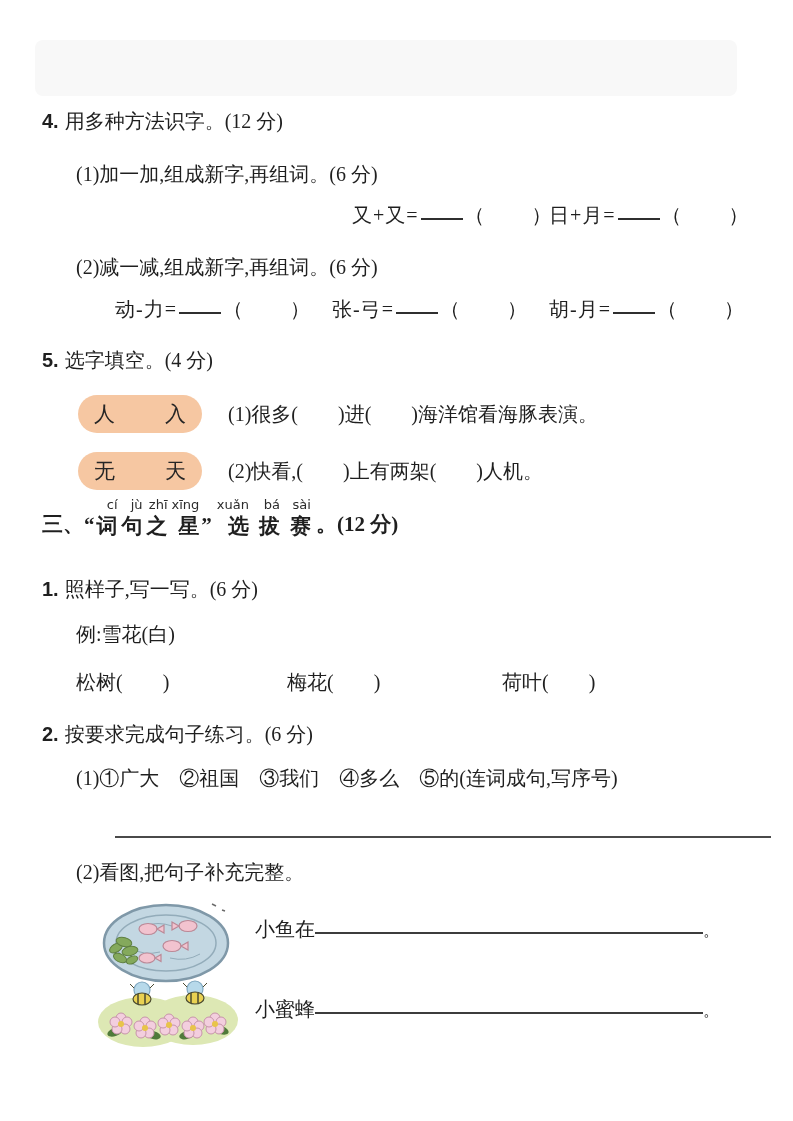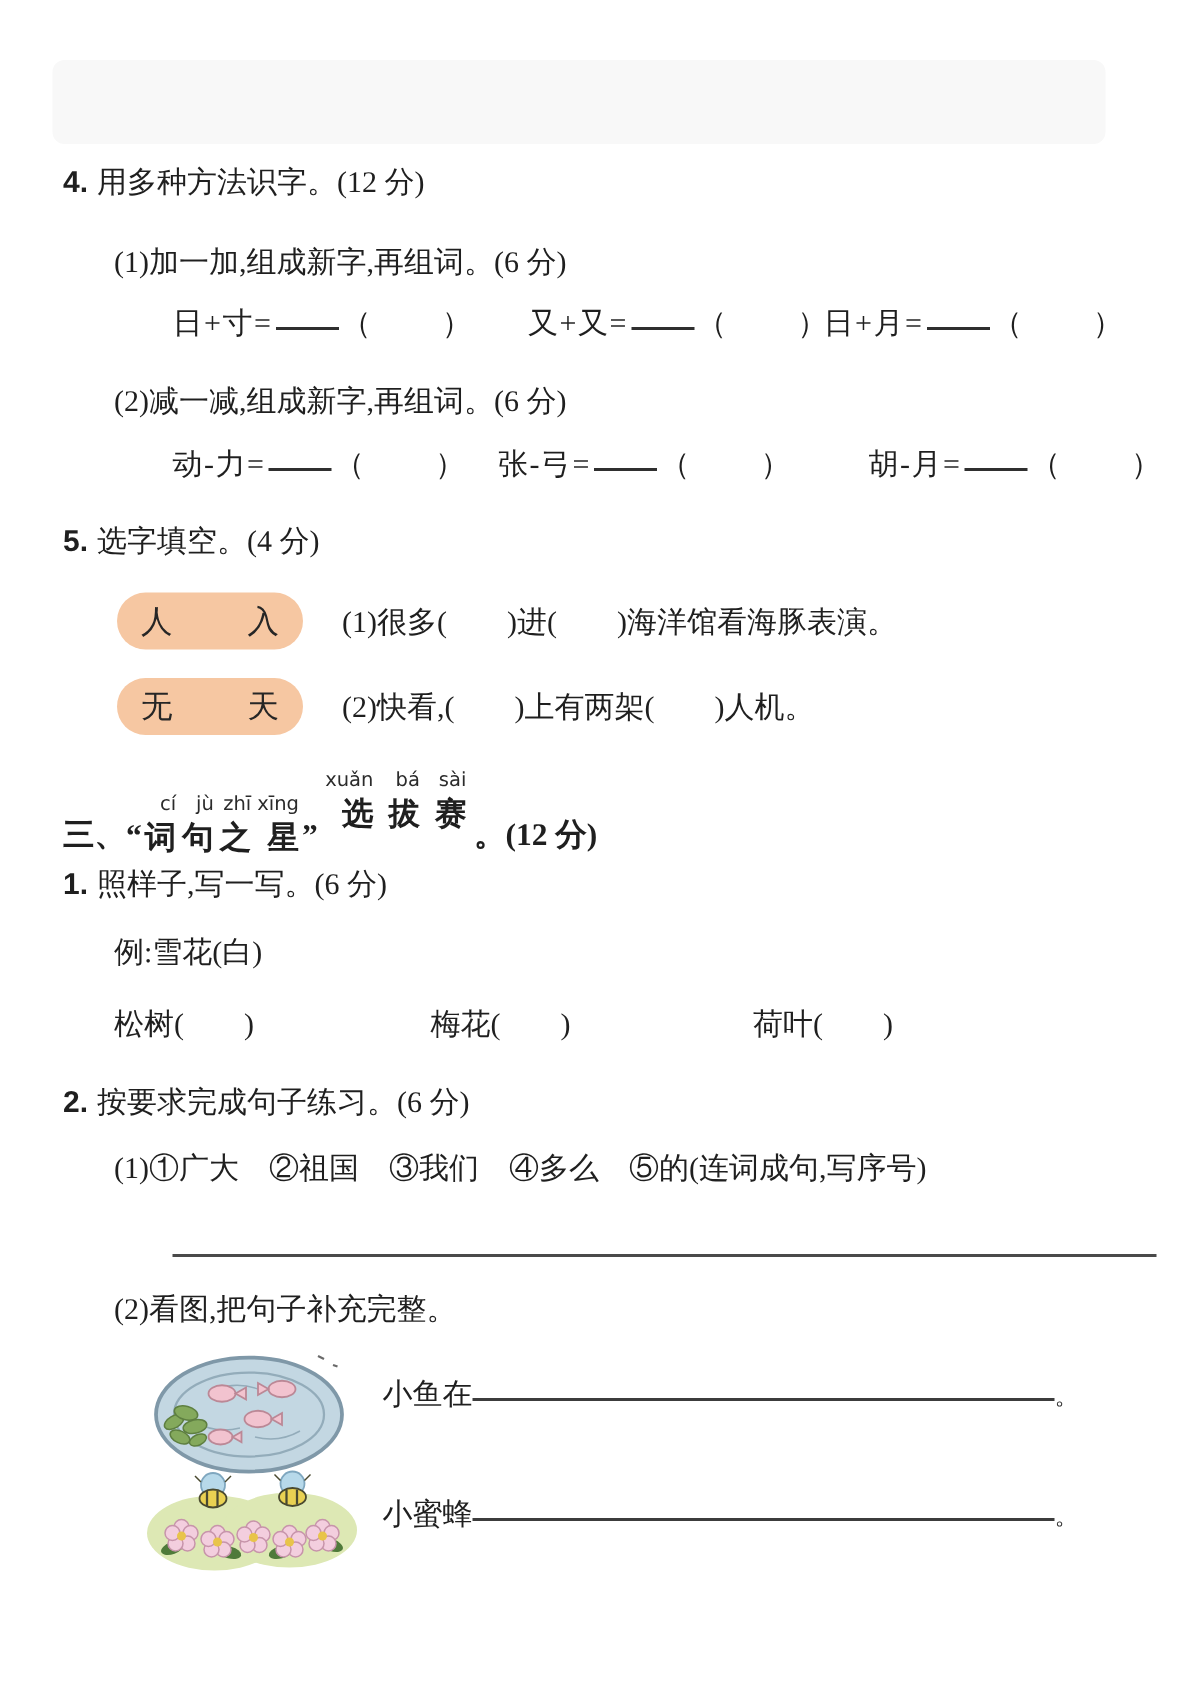--- a/index.html
+++ b/index.html
@@ -36,21 +36,21 @@
     position:absolute;left:42px;top:498px;
     display:flex;align-items:flex-end;font-weight:bold;font-size:21px;
   }
   .ruby{display:inline-flex;flex-direction:column;align-items:flex-end;margin:0 2px;}
   .ruby .py{
     font-family:"DejaVu Sans","Liberation Sans",sans-serif;
     font-size:13px;font-weight:normal;color:#2b2b2b;line-height:1;margin-bottom:3px;
     letter-spacing:0;
   }
   .ruby .ch{font-size:21px;line-height:1.15;}
-  .ruby.spread{margin:16px 5px;}
+  .ruby.spread{margin:0 5px;}
   .answer-line{
     position:absolute;left:115px;top:816px;width:656px;height:20px;
     border-bottom:2px solid #4a4a4a;
   }
   .fill-row{position:absolute;white-space:nowrap;}
   .fill-line{
     display:inline-block;width:388px;height:4px;
     border-bottom:2px solid #3c3c3c;vertical-align:baseline;
     transform:translateY(-2px);
   }
@@ -62,39 +62,36 @@
 <div class="page">
 
   <div class="faded-band"></div>
 
   <div class="abs" style="left:42px;top:108px;">
     <span class="qnum">4.</span><span>用多种方法识字。(12 分)</span>
   </div>
 
   <div class="abs" style="left:76px;top:161px;text-align:right;">(1)加一加,组成新字,再组词。(6 分)</div>
 
-  <div class="abs eq" style="left:115px;top:202px;">
-    <span>日+寸=</span><span class="eq-blank"></span><span>（</span><span class="pgap"></span><span>）</span>
-  </div>
   <div class="abs eq" style="left:352px;top:202px;">
     <span>又+又=</span><span class="eq-blank"></span><span>（</span><span class="pgap"></span><span>）</span>
   </div>
   <div class="abs eq" style="left:549px;top:202px;">
     <span>日+月=</span><span class="eq-blank"></span><span>（</span><span class="pgap"></span><span>）</span>
   </div>
 
   <div class="abs" style="left:76px;top:254px;">(2)减一减,组成新字,再组词。(6 分)</div>
 
   <div class="abs eq" style="left:115px;top:296px;">
     <span>动-力=</span><span class="eq-blank"></span><span>（</span><span class="pgap"></span><span>）</span>
   </div>
   <div class="abs eq" style="left:332px;top:296px;font-family:Liberation Serif, serif;">
     <span>张-弓=</span><span class="eq-blank"></span><span>（</span><span class="pgap"></span><span>）</span>
   </div>
-  <div class="abs eq" style="left:579px;top:296px;">
+  <div class="abs eq" style="left:549px;top:296px;">
     <span>胡-月=</span><span class="eq-blank"></span><span>（</span><span class="pgap"></span><span>）</span>
   </div>
 
   <div class="abs" style="left:42px;top:347px;">
     <span class="qnum">5.</span><span>选字填空。(4 分)</span>
   </div>
 
   <div class="pill" style="left:78px;top:395px;">
     <span>人</span>
     <span>入</span>

